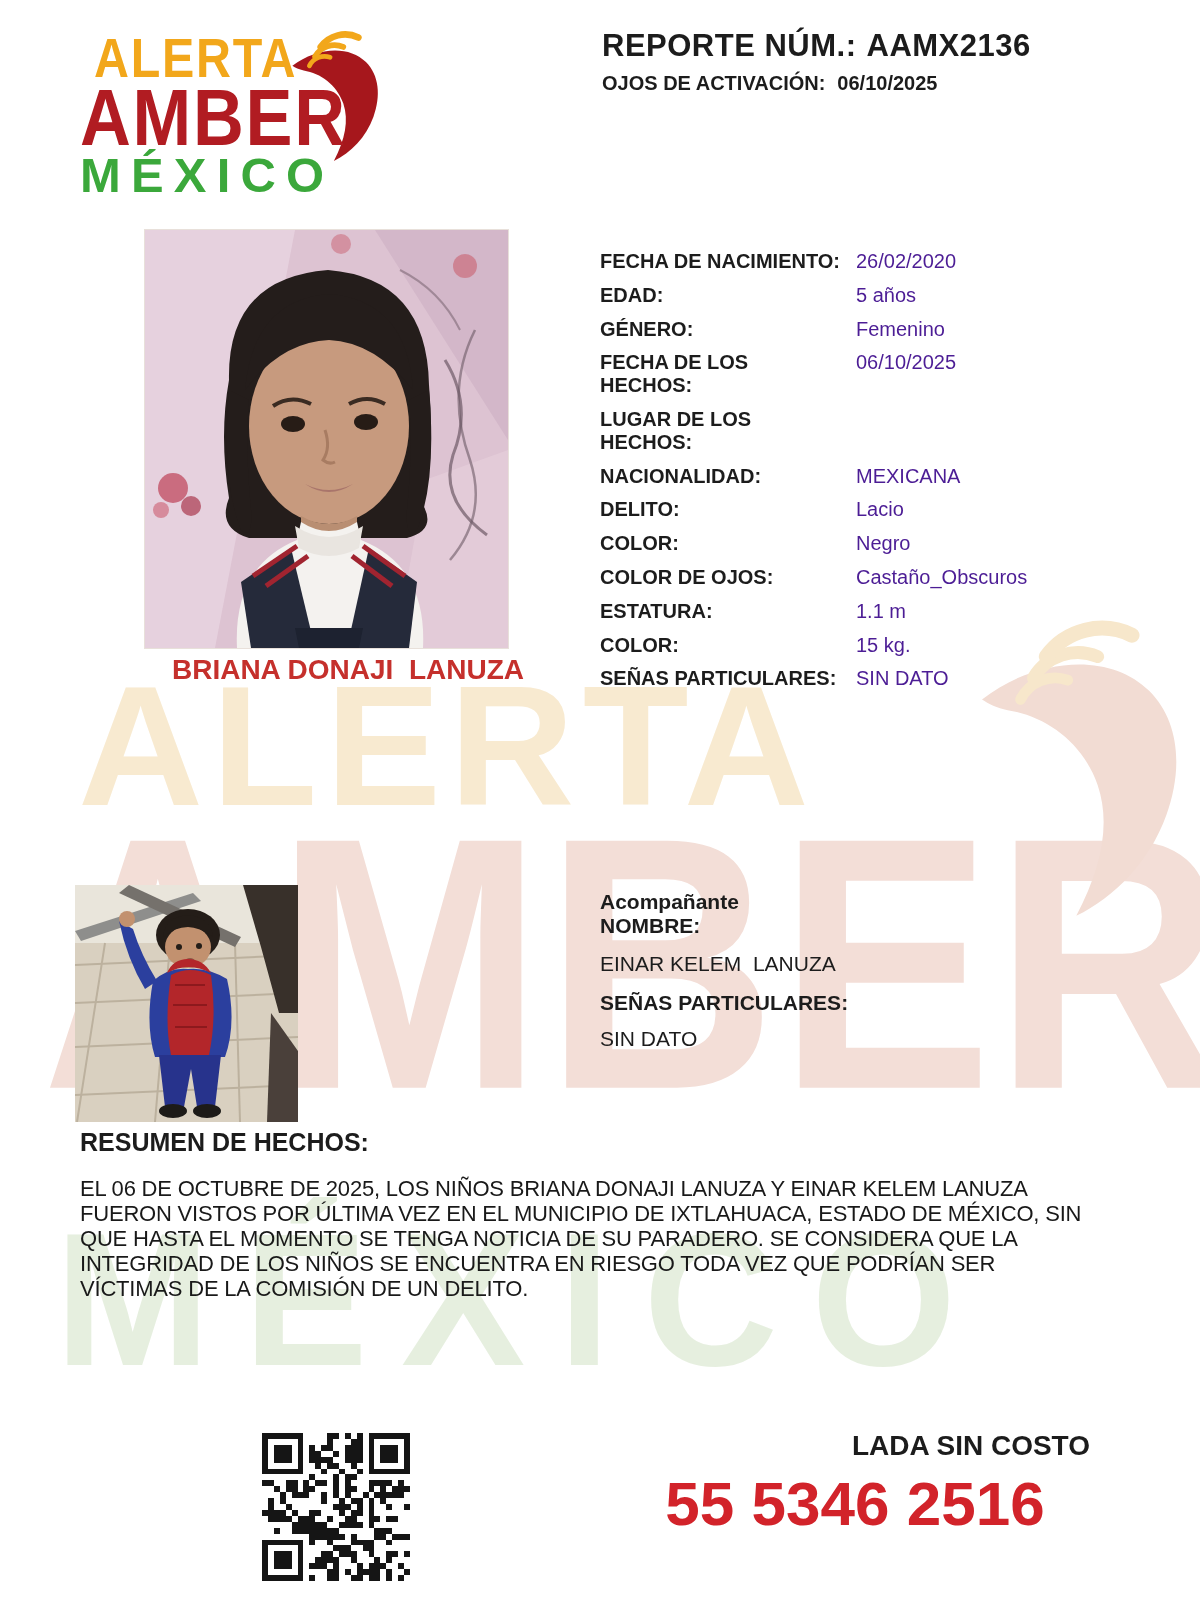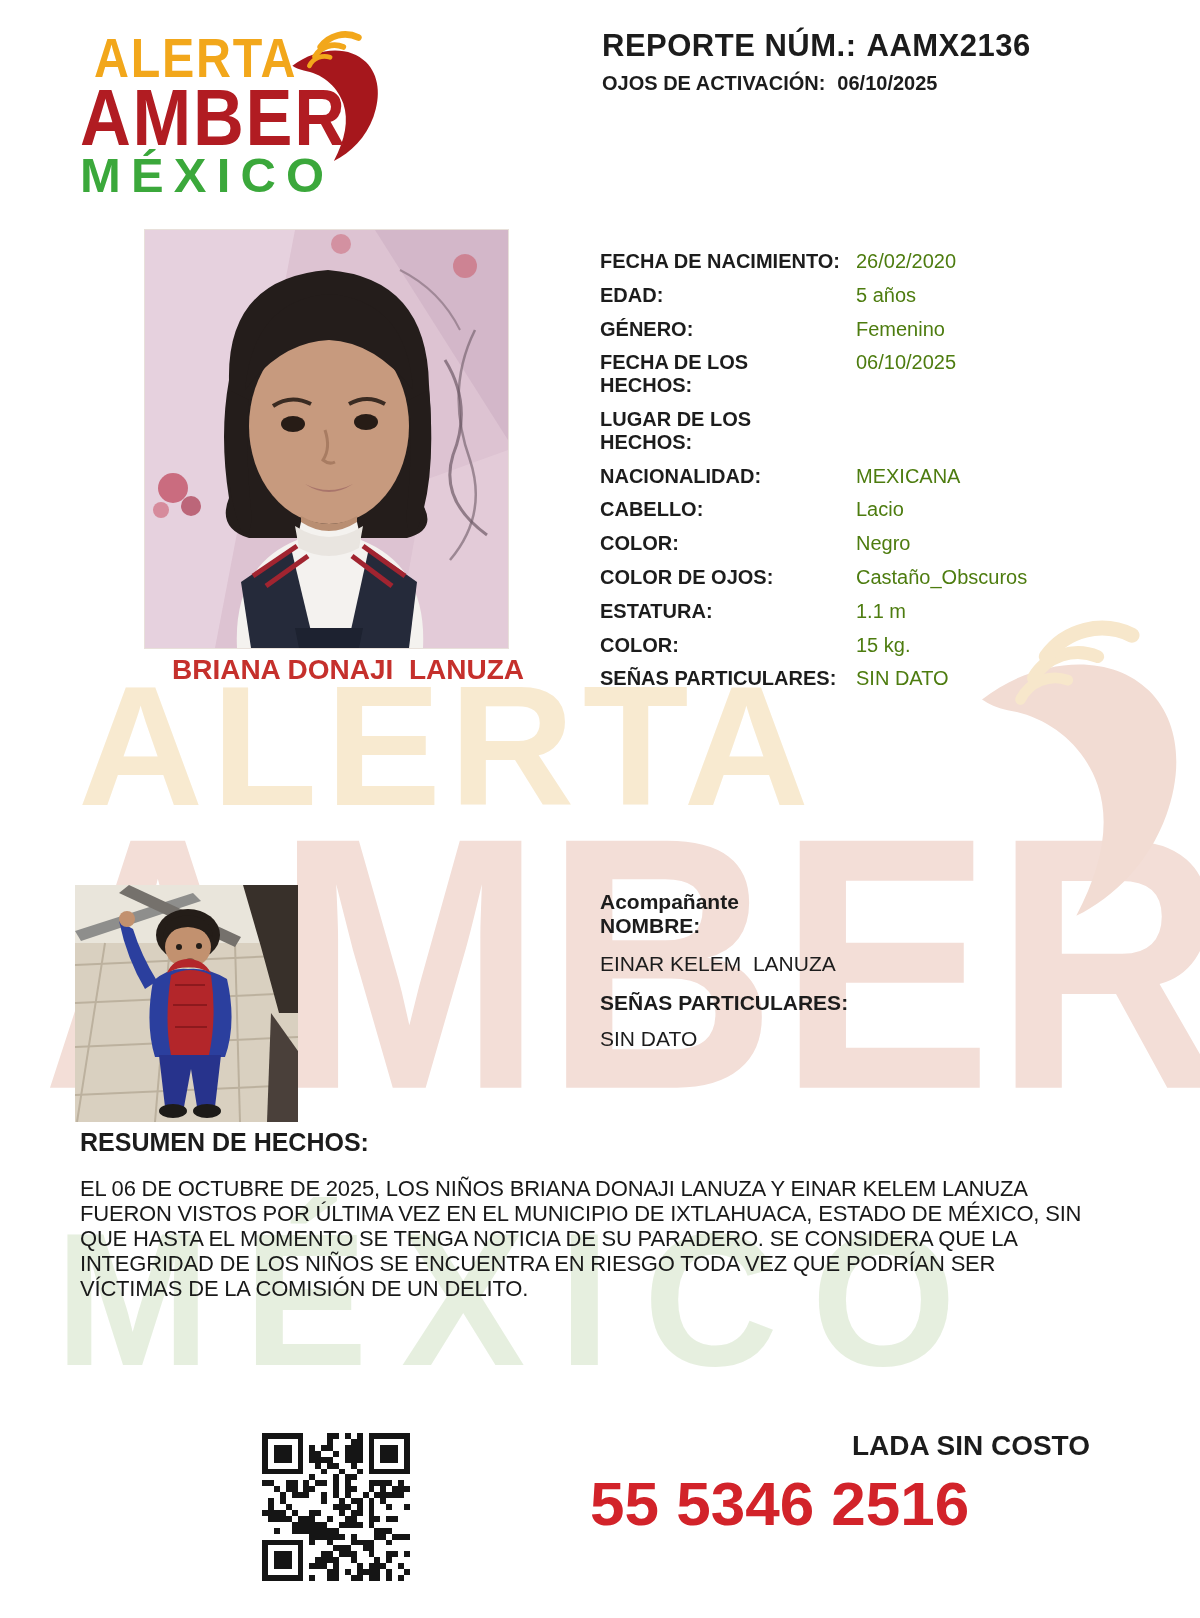--- a/index.html
+++ b/index.html
@@ -31,39 +31,39 @@
 
   
   .photo-main { position:absolute; left:145px; top:230px; width:363px; height:418px; z-index:3; background:#ddc3d2; outline:1px solid #e8e0da; }
   .photo-main svg, .photo-small svg { display:block; width:100%; height:100%; }
   .child-name { position:absolute; left:148px; top:654px; width:400px; text-align:center; font-size:28px; font-weight:bold; color:#c5302c; z-index:3; white-space:pre; }
 
   
   .details { position:absolute; left:600px; top:250px; width:540px; z-index:3; }
   .dl-row { display:flex; margin-bottom:11px; }
   .dl-label { width:256px; flex:0 0 256px; font-weight:bold; font-size:20px; line-height:1.14; white-space:pre-line; }
-  .dl-value { font-size:20px; line-height:1.14; white-space:pre-line; color:#4d7c0f; }
+  .dl-value { font-size:20px; line-height:1.14; white-space:pre-line; color:#4c1d95; }
 
   
   .photo-small { position:absolute; left:75px; top:885px; width:223px; height:237px; z-index:3; background:#cfc5b4; }
   .companion { position:absolute; left:600px; top:890px; z-index:3; font-size:21px; }
   .companion .c-title { font-weight:bold; }
   .companion .c-label { font-weight:bold; margin-bottom:14px; }
   .companion .c-name  { margin-bottom:15px; white-space:pre; }
   .companion .c-senas { font-weight:bold; margin-bottom:12px; }
 
   
   .summary-title { position:absolute; left:80px; top:1128px; font-size:25px; font-weight:bold; z-index:3; }
   .summary-body  { position:absolute; left:80px; top:1176px; width:1015px; font-size:22px; line-height:25px; letter-spacing:-0.2px; color:#191919; z-index:3; }
 
   
   .qr { position:absolute; left:262px; top:1433px; width:148px; height:148px; z-index:3; }
   .qr svg { display:block; width:100%; height:100%; }
   .lada  { position:absolute; left:620px; top:1430px; width:470px; text-align:right; font-size:28px; font-weight:bold; z-index:3; }
-  .phone { position:absolute; left:590px; top:1468px; width:530px; text-align:left; font-size:62px; font-weight:bold; color:#d2232a; letter-spacing:0px; z-index:3; }
+  .phone { position:absolute; left:590px; top:1468px; width:530px; text-align:center; font-size:62px; font-weight:bold; color:#d2232a; letter-spacing:0px; z-index:3; }
 </style>
 </head>
 <body>
 
 <div class="page">
 
   <div class="wm wm-alerta">ALERTA</div>
   <div class="wm wm-amber">AMBER</div>
   <div class="wm wm-mexico">MÉXICO</div>
   <svg class="wm-swoosh" viewBox="0 -8 104 140" aria-hidden="true">
@@ -153,21 +153,21 @@
       </div>
     <div class="dl-row">
         <div class="dl-label">LUGAR DE LOS
 HECHOS:</div>
       </div>
     <div class="dl-row">
         <div class="dl-label">NACIONALIDAD:</div>
         <div class="dl-value">MEXICANA</div>
       </div>
     <div class="dl-row">
-        <div class="dl-label">CABELLO:</div>
+        <div class="dl-label">DELITO:</div>
         <div class="dl-value">Lacio</div>
       </div>
     <div class="dl-row">
         <div class="dl-label">COLOR:</div>
         <div class="dl-value">Negro</div>
       </div>
     <div class="dl-row">
         <div class="dl-label">COLOR DE OJOS:</div>
         <div class="dl-value">Castaño_Obscuros</div>
       </div>

